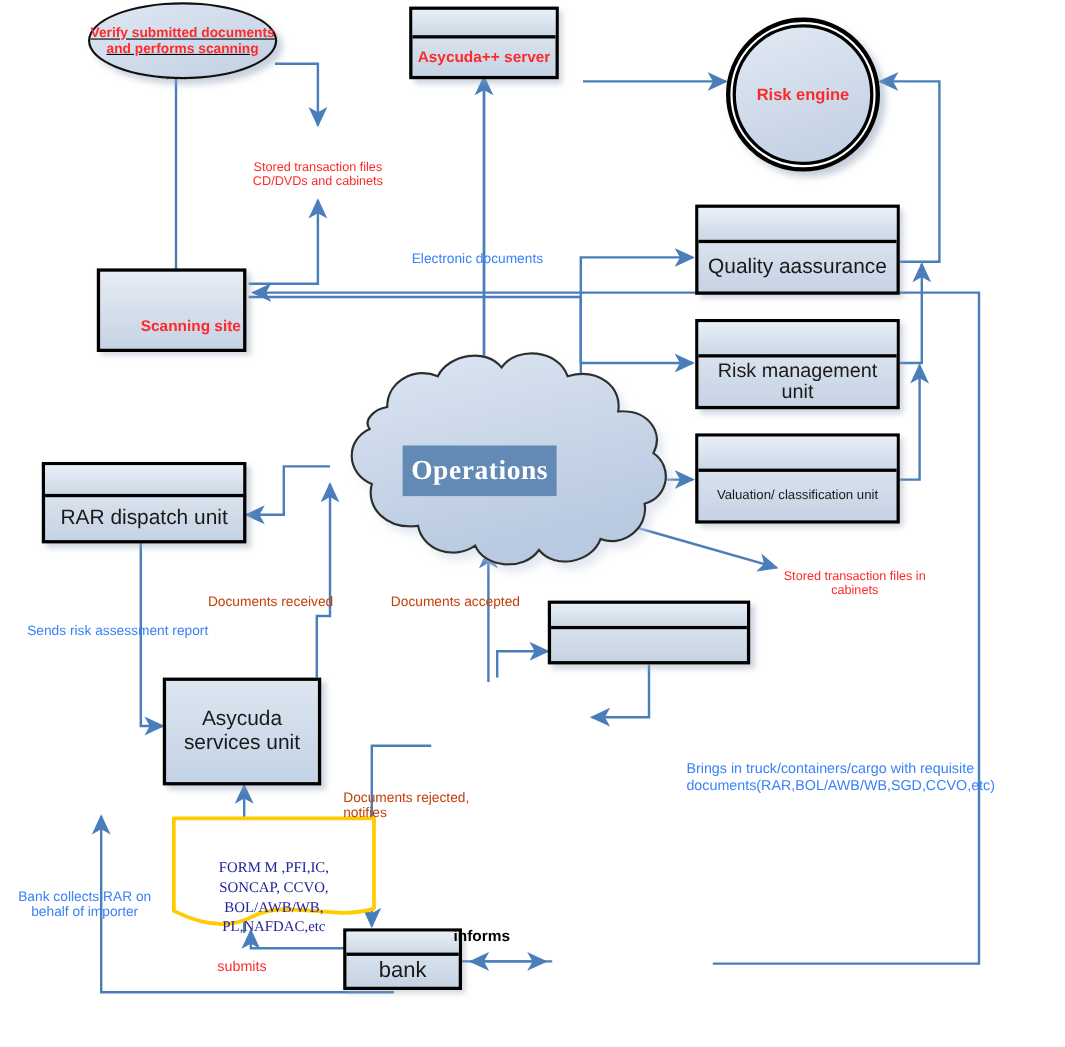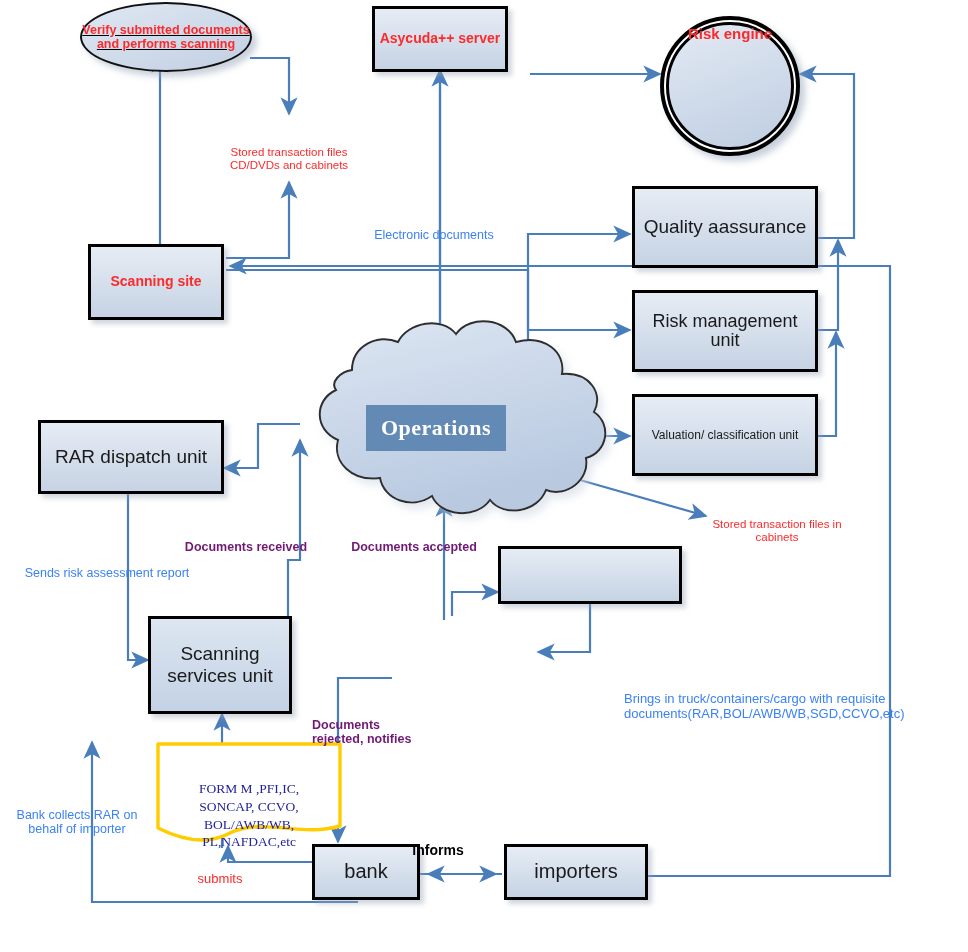--- a/index.html
+++ b/index.html
@@ -27,21 +27,21 @@
   .node {
     position: absolute;
     box-sizing: border-box;
   }
   
   .proc {
     border: 3px solid #000;
     background: linear-gradient(180deg, #e6ecf4 0%, #c6d3e4 100%);
     box-shadow: 4px 4px 5px rgba(150,165,185,0.45);
     display: flex;
-    flex-direction: row;
+    flex-direction: column;
   }
   .proc .band {
     height: 38%;
     border-bottom: 3px solid #000;
     background: linear-gradient(180deg, #e9eff6 0%, #ccd8e7 100%);
   }
   .proc .body {
     flex: 1;
     display: flex;
     align-items: center;
@@ -78,21 +78,21 @@
     border-radius: 50%;
     background: #fff;
     box-shadow: 5px 5px 7px rgba(150,165,185,0.55);
     display: flex; align-items: center; justify-content: center;
   }
   .circle-inner {
     width: 92%; height: 92%;
     border: 3px solid #000;
     border-radius: 50%;
     background: linear-gradient(160deg, #e2e9f3 0%, #bfcee2 100%);
-    display: flex; justify-content: center;
+    display: flex; align-items: center; justify-content: center;
     text-align: center;
   }
   
   .datastore {
     display: flex; flex-direction: column; justify-content: space-between; gap: 32px;
   }
   .datastore .bar {
     height: 5px; background: #000; width: 100%;
   }
   .datastore .ds-text {
@@ -104,22 +104,21 @@
   }
   
   .conn-label {
     position: absolute;
     color: #3b82f6;
     line-height: 1.15;
     text-align: center;
     white-space: pre-line;
   }
   .conn-label.dark {
-    color: #701a75;
-    font-weight: bold;
+    color: #c2410c;
   }
   .conn-label.red {
     color: #fc2a2a;
   }
   .conn-label.bold {
     font-weight: bold;
     color: #000;
   }
   
   .ops-caption {
@@ -272,42 +271,42 @@
     <div class="bar"></div>
   </div>
 
   <div class="node proc" style="left:632px; top:186px; width:186px; height:82px; font-size:19px;">
     <div class="band"></div>
     <div class="body">
       <span class="label-black">Quality aassurance</span>
     </div>
   </div>
 
-  <div class="node proc" style="left:88px; top:244px; width:136px; height:76px; font-size:14px;">
+  <div class="node proc" style="left:88px; top:244px; width:136px; height:76px; font-size:14px;align-items:flex-end;">
     <div class="band"></div>
     <div class="body">
       <span class="label-red">Scanning site</span>
     </div>
   </div>
 
   <div class="node proc" style="left:632px; top:290px; width:186px; height:82px; font-size:18px;">
     <div class="band"></div>
     <div class="body">
       <span class="label-black">Risk management unit</span>
     </div>
   </div>
 
   <div class="node proc" style="left:632px; top:394px; width:186px; height:82px; font-size:12px;">
     <div class="band"></div>
     <div class="body">
       <span class="label-black">Valuation/ classification unit</span>
     </div>
   </div>
 
-  <div class="ops-caption" style="left:366px; top:405px; width:140px; height:46px; font-size:22px;">
+  <div class="ops-caption" style="left:366px; top:405px; width:140px; height:46px; font-size:25px;">
     <span>Operations</span>
   </div>
 
   <div class="node proc" style="left:38px; top:420px; width:186px; height:74px; font-size:19px;">
     <div class="band"></div>
     <div class="body">
       <span class="label-black">RAR dispatch unit</span>
     </div>
   </div>
 
@@ -316,41 +315,35 @@
     <div class="ds-text">Stored transaction files in cabinets</div>
     <div class="bar"></div>
   </div>
 
   <div class="node proc" style="left:498px; top:546px; width:184px; height:58px; font-size:19px;">
     <div class="band"></div>
   </div>
 
 
   <div class="node plainbox" style="left:148px; top:616px; width:144px; height:98px; font-size:19px;">
-    <span class="label-black">Scanning services unit</span>
+    <span class="label-black">Asycuda services unit</span>
   </div>
 
   <div class="doc-text" style="left:160px; top:780px; width:178px; font-size:13.5px;">FORM M ,PFI,IC,
 SONCAP, CCVO,
 BOL/AWB/WB,
 PL,NAFDAC,etc</div>
 
   <div class="node proc" style="left:312px; top:844px; width:108px; height:56px; font-size:20px;">
     <div class="band"></div>
     <div class="body">
       <span class="label-black">bank</span>
     </div>
   </div>
 
-  <div class="node proc" style="left:504px; top:844px; width:144px; height:56px; font-size:20px;">
-    <div class="band"></div>
-    <div class="body">
-      <span class="label-black">importers</span>
-    </div>
-  </div>
 
   <div class="conn-label" style="left:356px; top:228px; width:156px; font-size:12.5px;">Electronic documents</div>
 
   <div class="conn-label dark" style="left:172px; top:540px; width:148px; font-size:12.5px;">Documents received</div>
 
   <div class="conn-label dark" style="left:340px; top:540px; width:148px; font-size:12.5px;">Documents accepted</div>
 
   <div class="conn-label" style="left:22px; top:566px; width:170px; font-size:12.5px;">Sends risk assessment report</div>
 
   <div class="conn-label dark" style="left:312px; top:718px; width:122px; font-size:12.5px; text-align:left;">Documents rejected, notifies</div>

